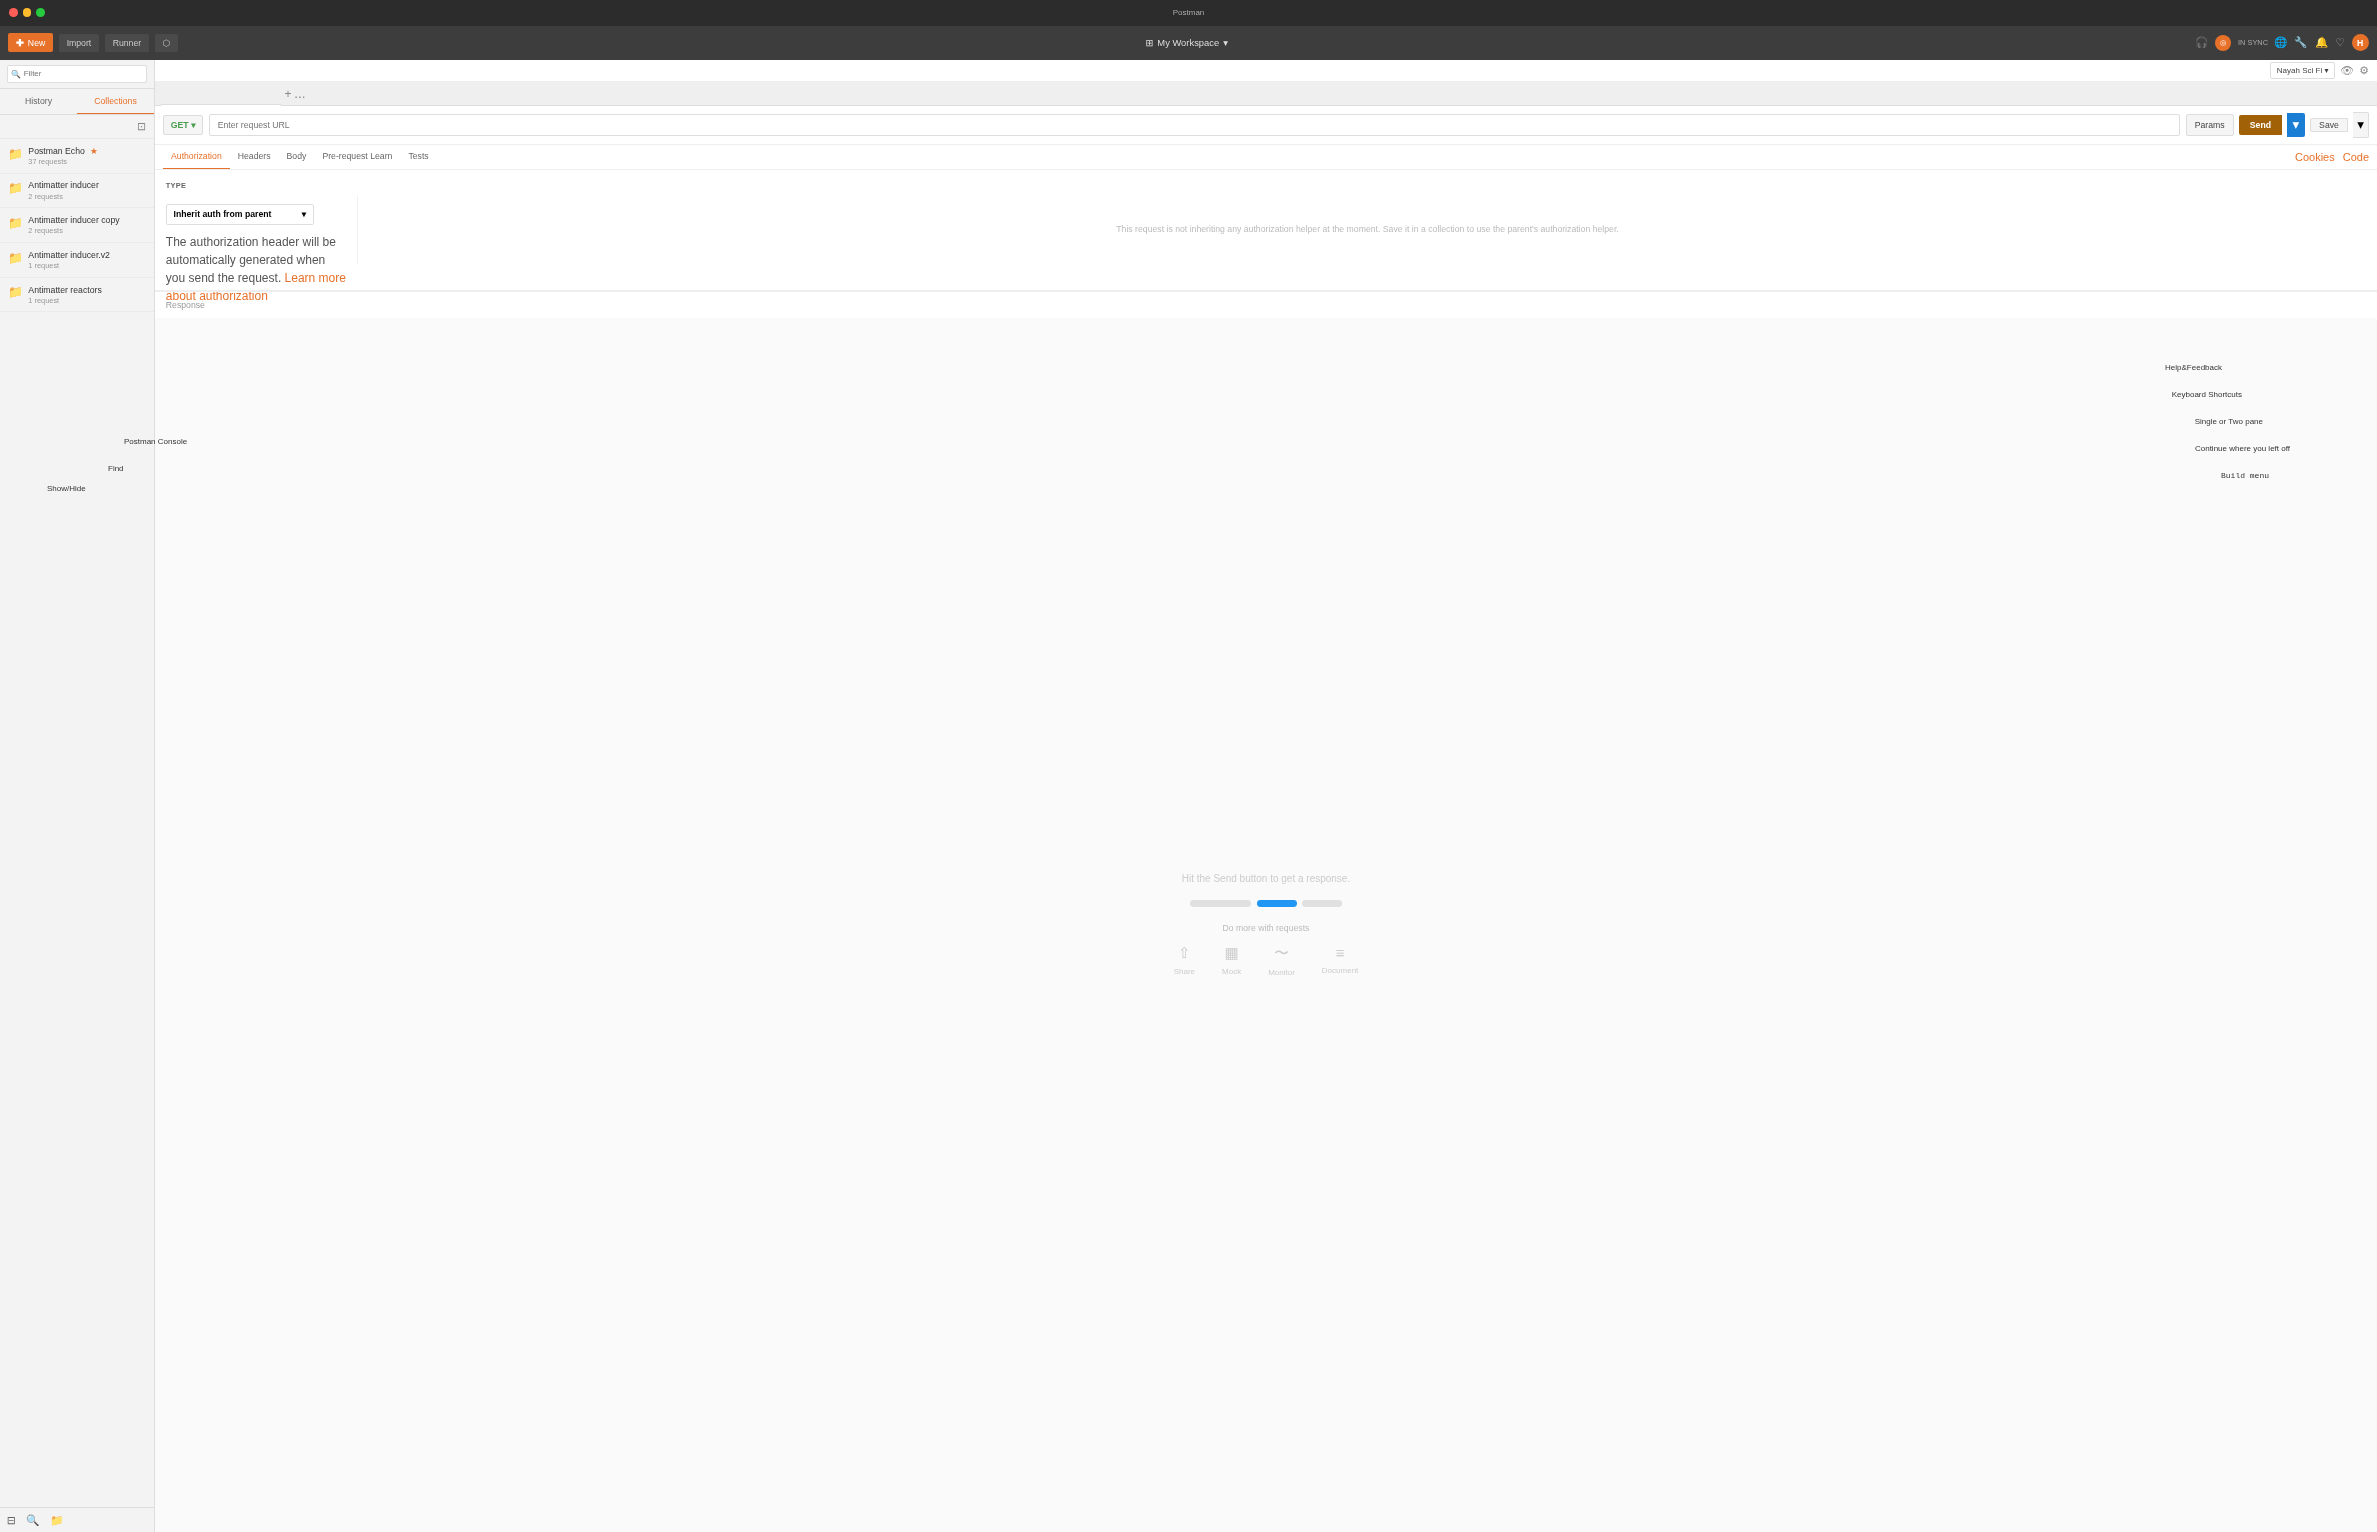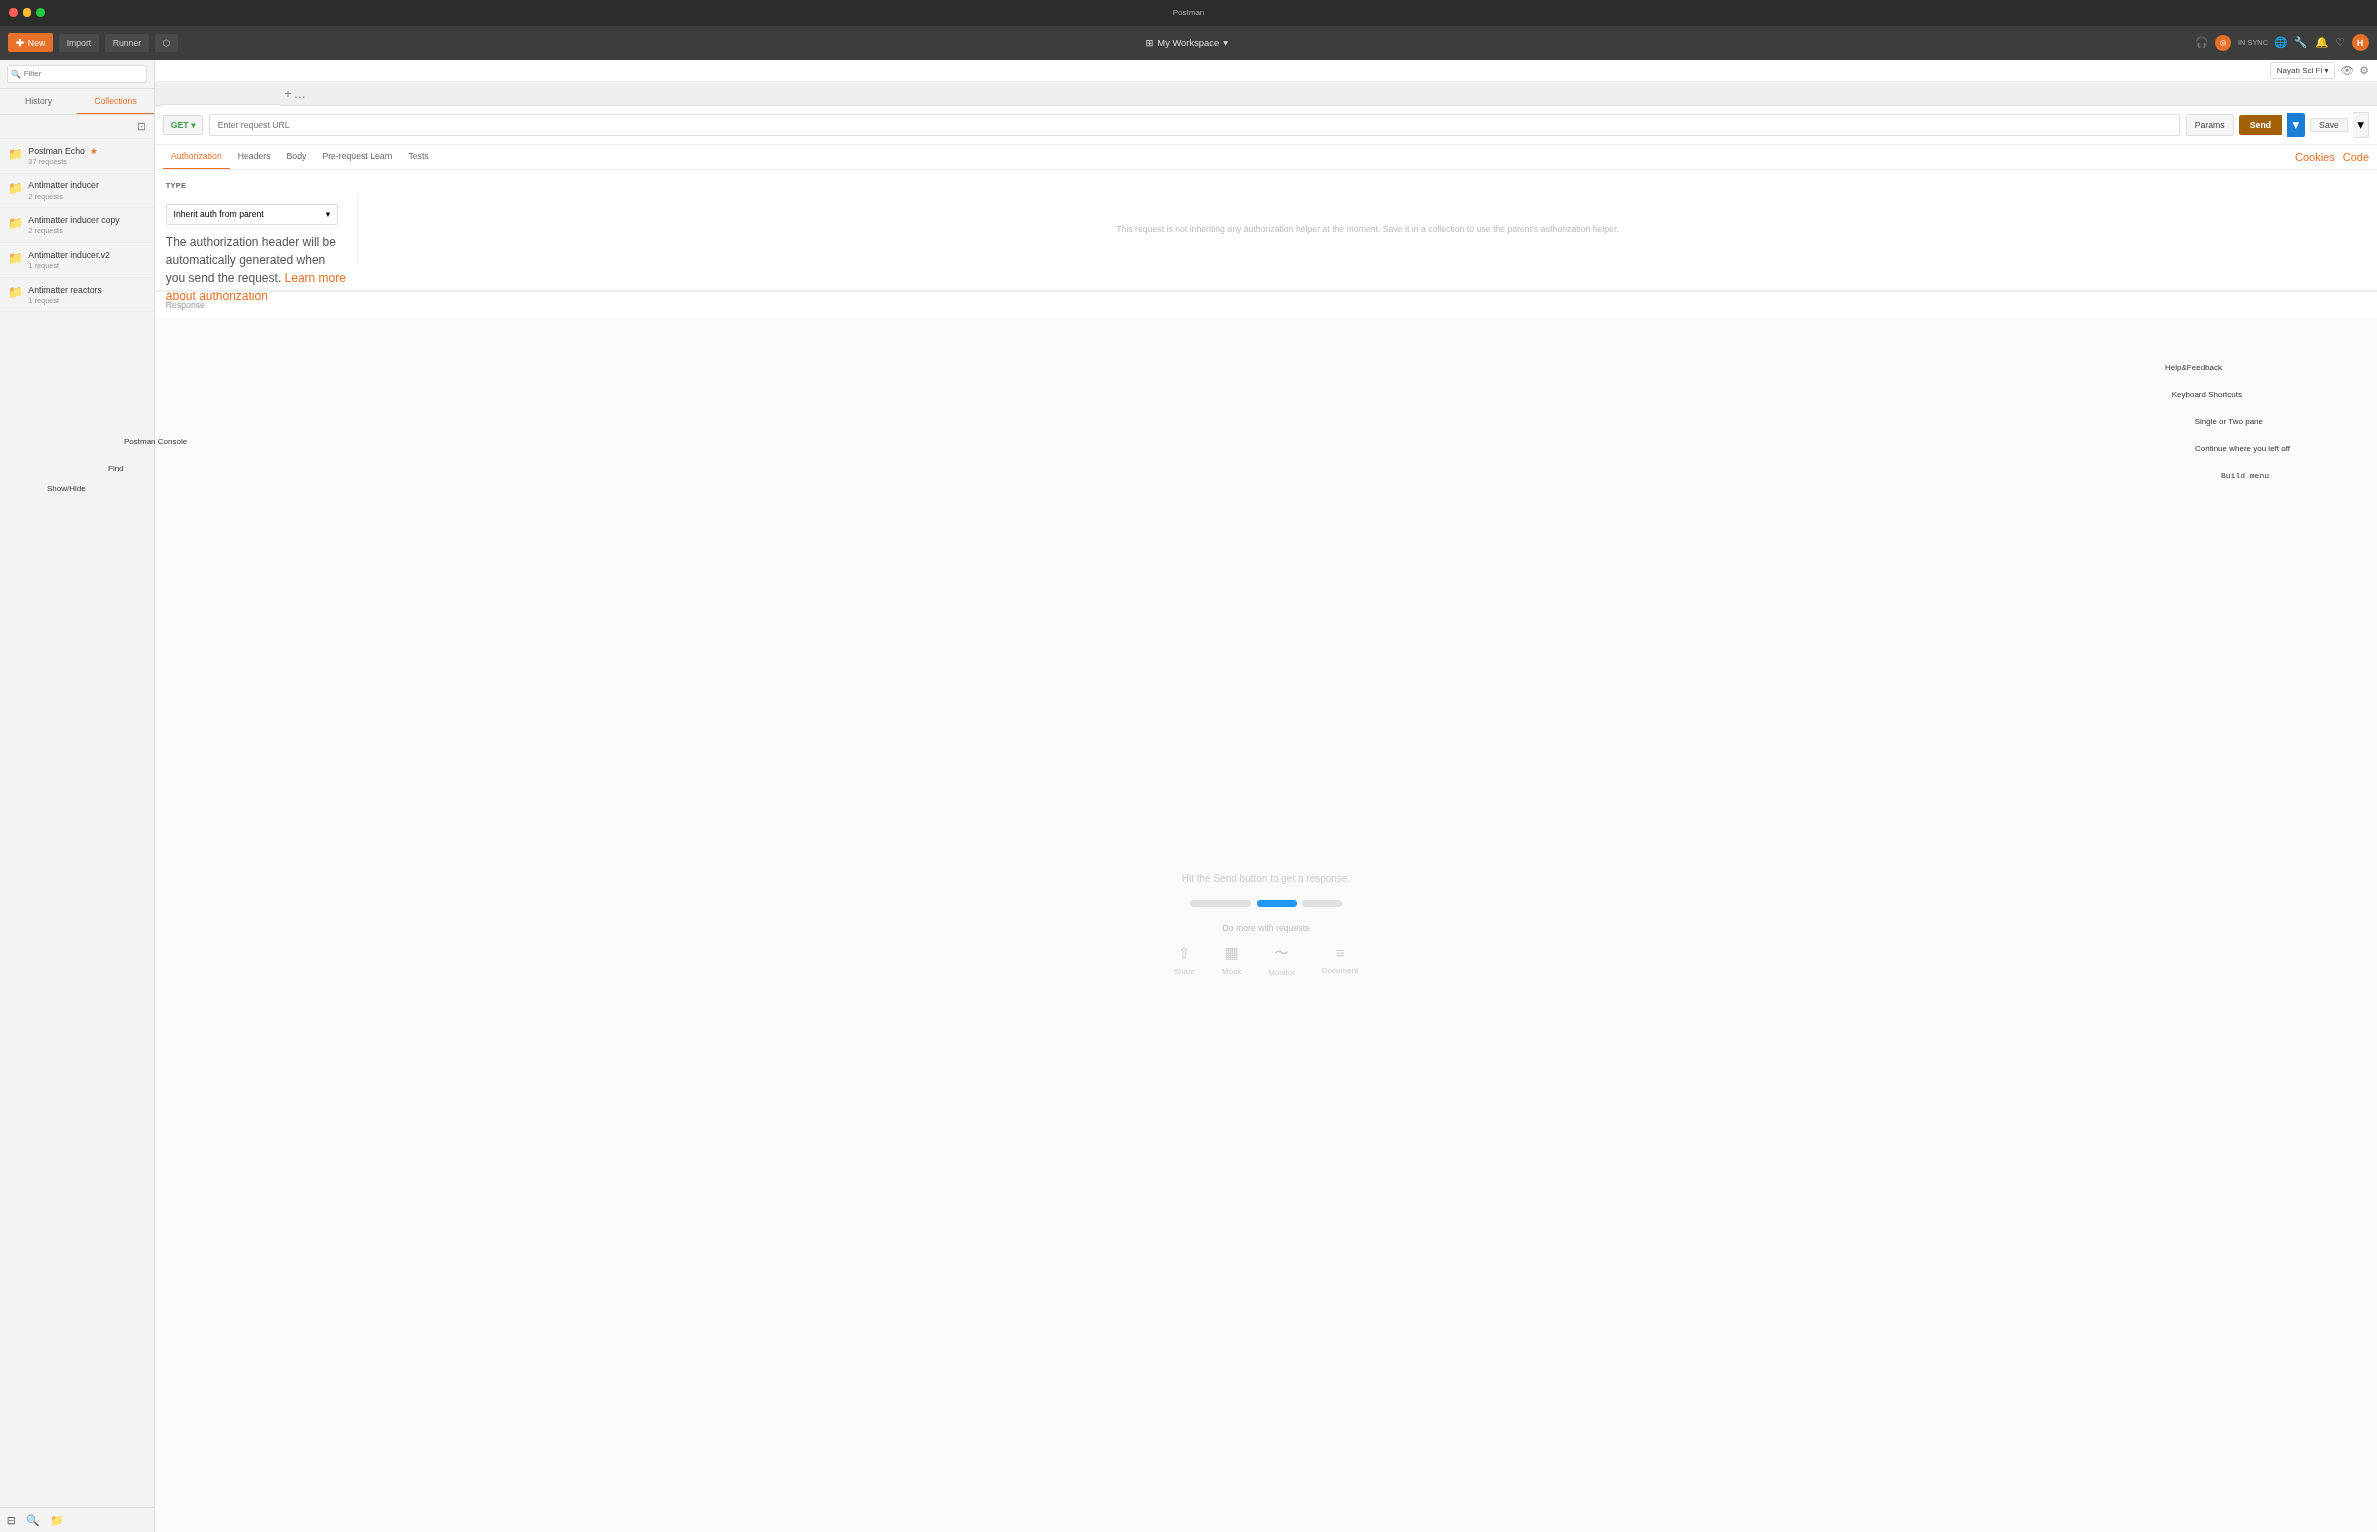--- a/index.html
+++ b/index.html
@@ -363,22 +363,23 @@
     .type-select {
       display: flex;
       align-items: center;
       justify-content: space-between;
       border: 0.7px solid #ddd;
       border-radius: 2px;
       padding: 4.7px 6.7px;
       font-size: 8.7px;
       background: #fff;
       cursor: pointer;
-      width: 172px;
+      width: 148px;
       margin-bottom: 8px;
+      font-weight: bold;
     }
     .auth-desc { font-size: 12px; color: #555; line-height: 1.5; max-width: 188px; }
     .auth-link { color: #e8712a; text-decoration: none; }
     .auth-info {
       flex: 1;
       display: flex;
       align-items: center;
       justify-content: center;
       color: #bbb;
       font-size: 8.7px;

